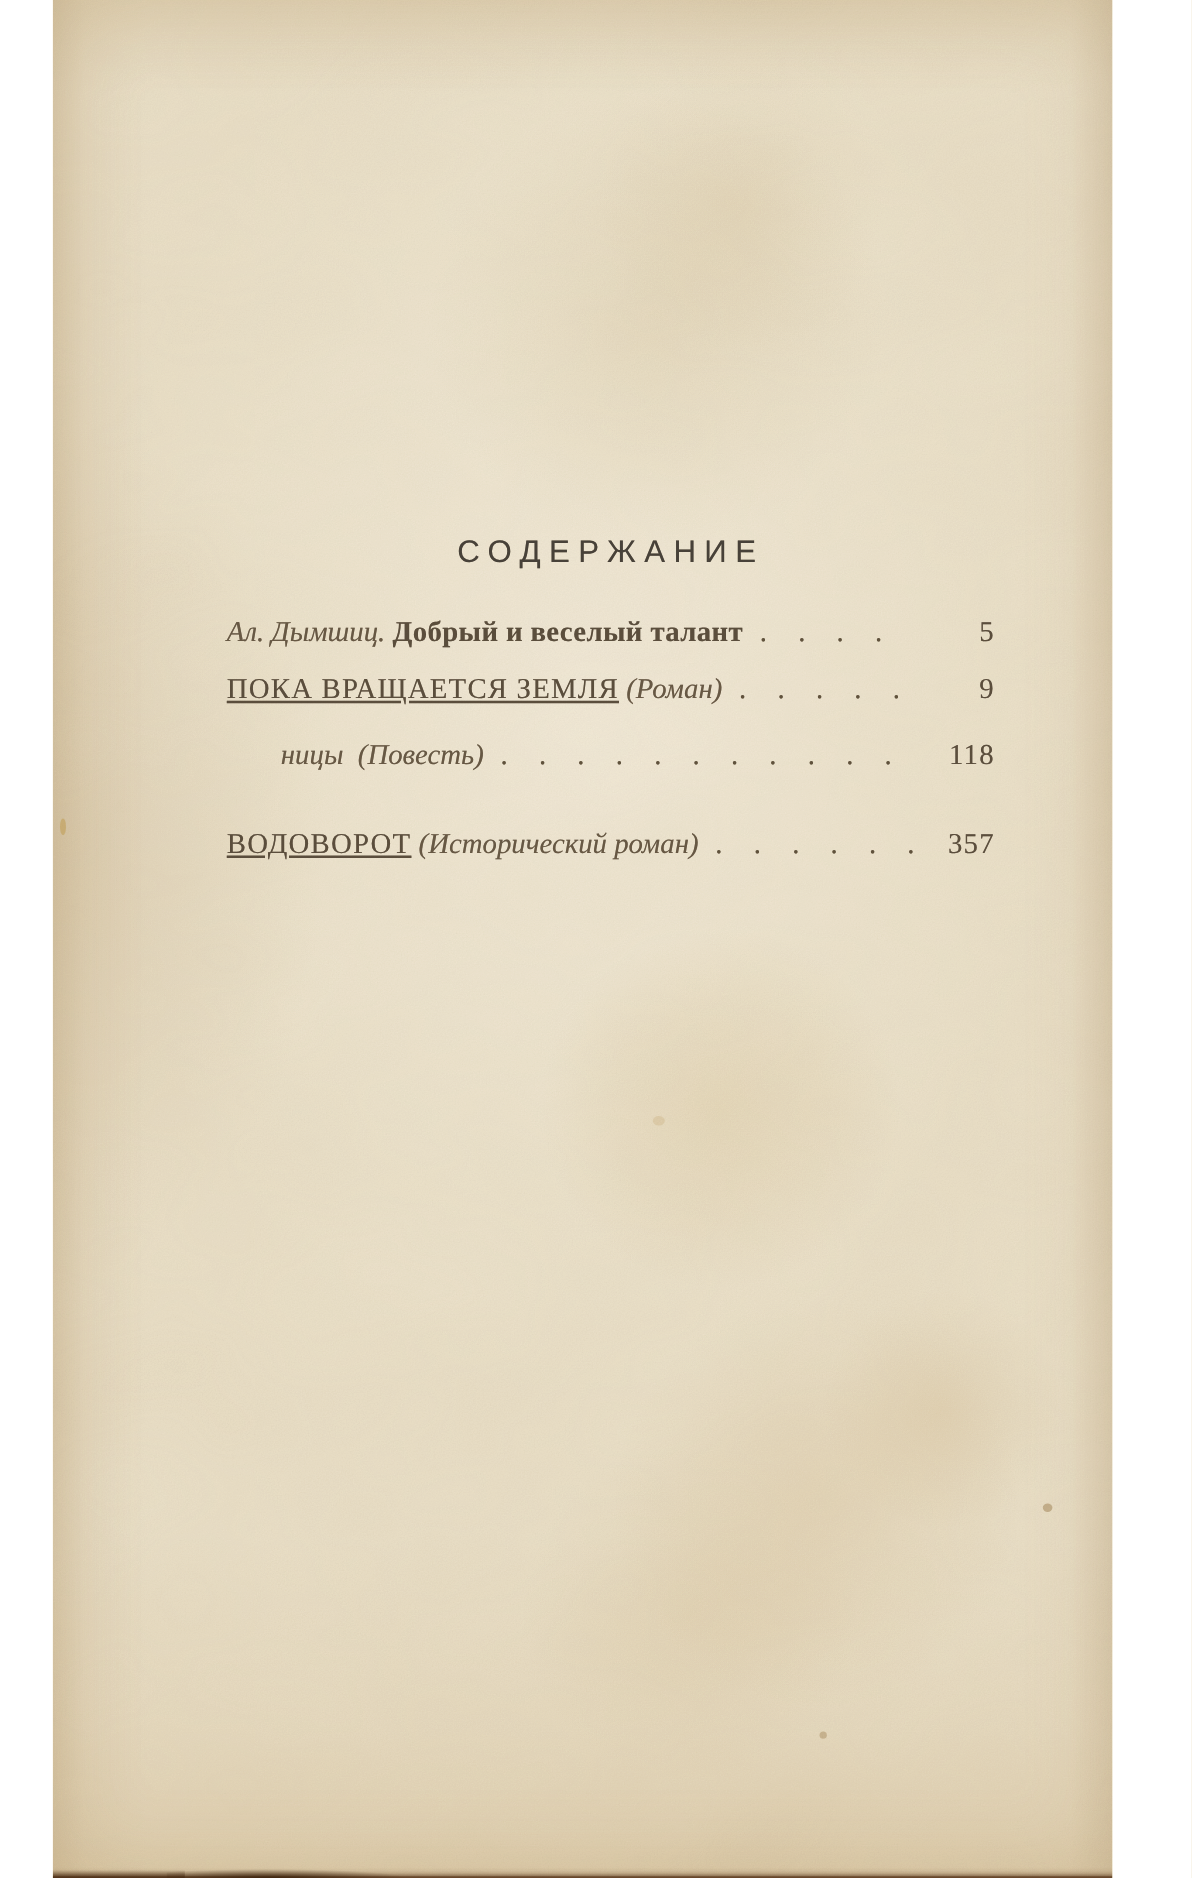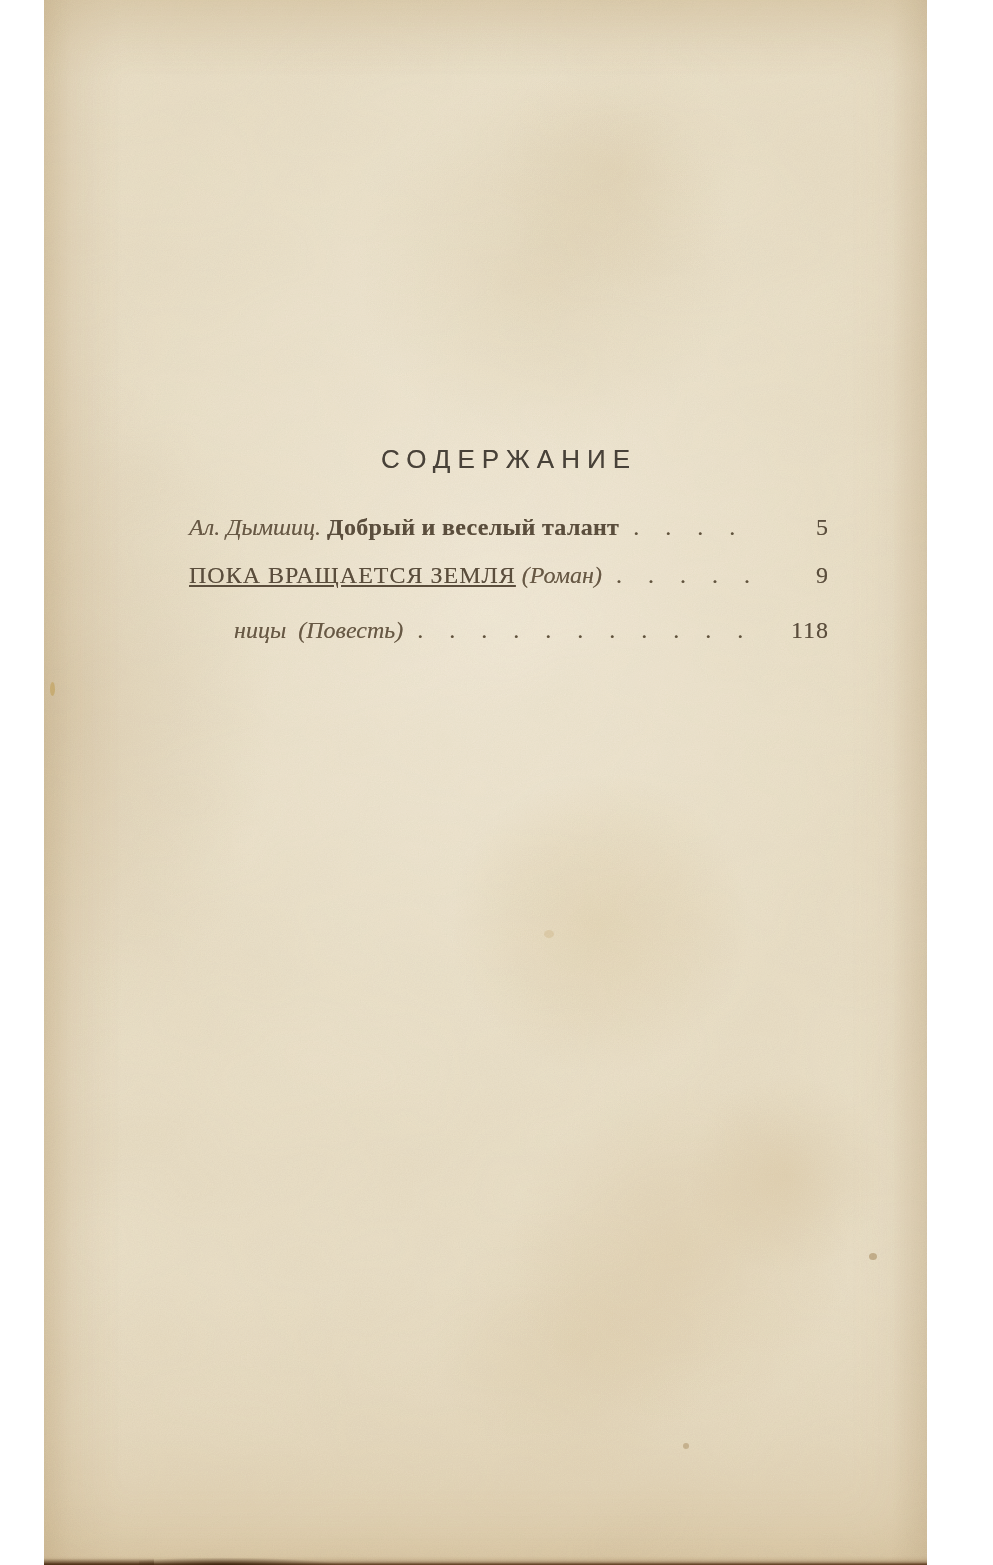--- a/index.html
+++ b/index.html
@@ -111,20 +111,25 @@
       <span class="caps">ПОКА ВРАЩАЕТСЯ ЗЕМЛЯ</span>
       <span class="it">(Роман)</span><span class="leader">. . . . .</span>
       <span class="num">9</span>
     </div>
 
     <div class="entry e3b">
       <span class="it wsp">ницы (Повесть)</span><span class="leader">. . . . . . . . . . .</span>
       <span class="num">118</span>
     </div>
 
+    <div class="entry e4">
+      <span class="caps">ВОДОВОРОТ</span>
+      <span class="it">(Исторический роман)</span><span class="leader">. . . . . .</span>
+      <span class="num">357</span>
+    </div>
   </div>
 
   <svg class="grain" width="993" height="1565" xmlns="http://www.w3.org/2000/svg">
     <filter id="grainF" x="0" y="0" width="100%" height="100%">
       <feTurbulence type="fractalNoise" baseFrequency="0.85" numOctaves="2" stitchTiles="stitch" result="n"></feTurbulence>
       <feColorMatrix in="n" type="matrix" values="0 0 0 0 0.42  0 0 0 0 0.35  0 0 0 0 0.22  0.10 0.10 0.10 0 0"></feColorMatrix>
     </filter>
     <filter id="blotchF" x="0" y="0" width="100%" height="100%">
       <feTurbulence type="fractalNoise" baseFrequency="0.006 0.009" numOctaves="3" stitchTiles="stitch" result="b"></feTurbulence>
       <feColorMatrix in="b" type="matrix" values="0 0 0 0 0.55  0 0 0 0 0.45  0 0 0 0 0.28  0.16 0.16 0.16 0 0"></feColorMatrix>

